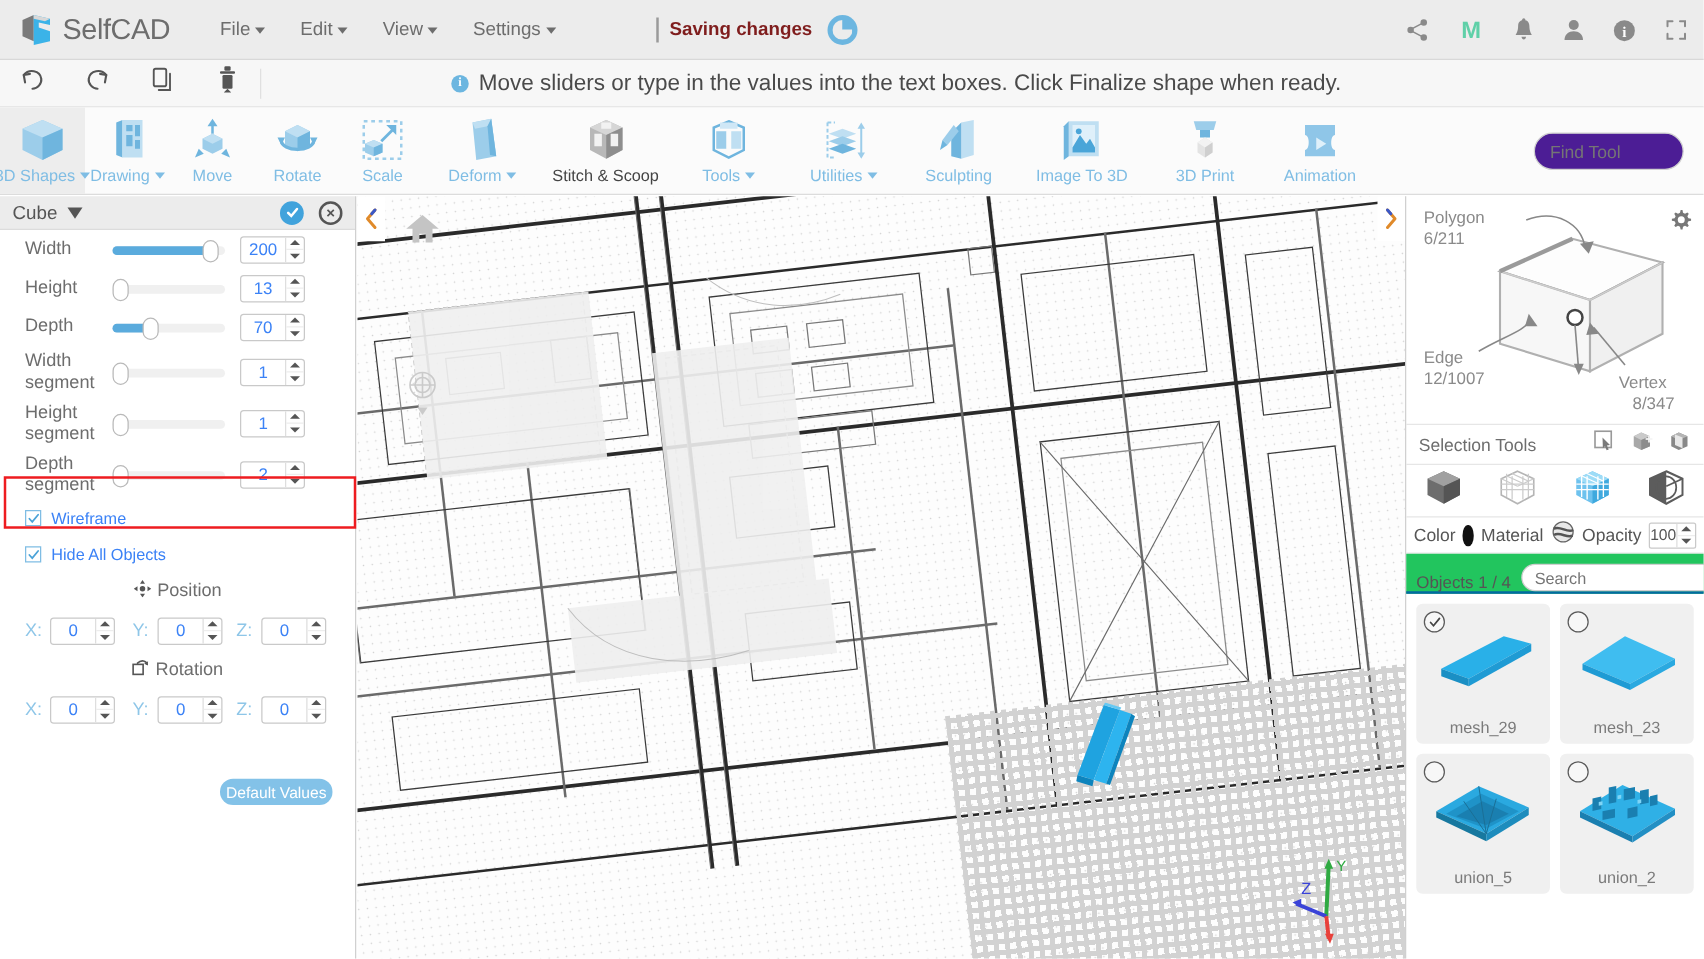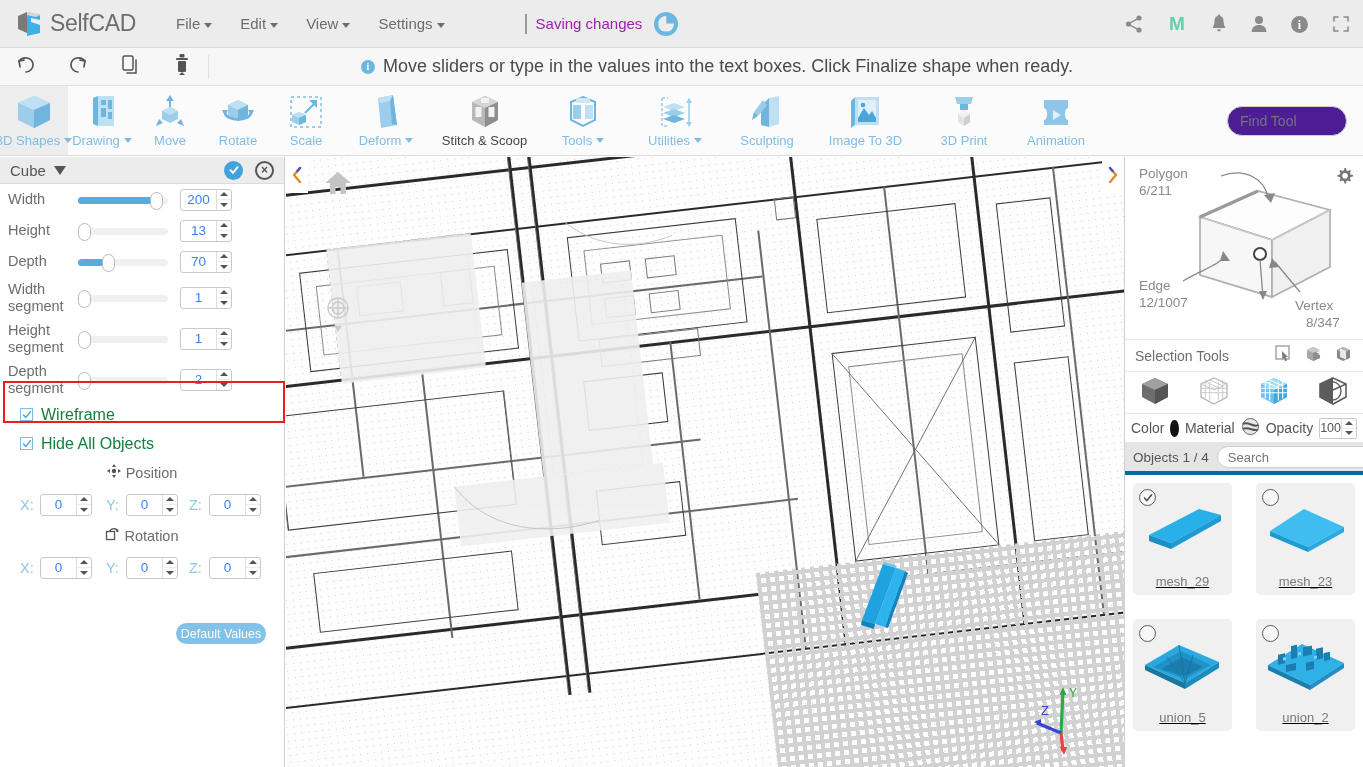--- a/index.html
+++ b/index.html
@@ -33,21 +33,21 @@
     display: inline-block; width: 0; height: 0; margin-left: 4px;
     border-left: 4px solid transparent; border-right: 4px solid transparent;
     border-top: 5px solid #6d6d6d; vertical-align: middle;
   }
   .saving-wrap {
     display: flex; align-items: center; margin-left: 66px;
   }
   .saving-sep {
     width: 2px; height: 20px; background: #9a9a9a; margin-right: 9px;
   }
-  .saving-text { font-size: 15px; color: #a21caf; }
+  .saving-text { font-size: 15px; color: #7f1d1d; font-weight: bold; }
   .saving-spinner {
     width: 24px; height: 24px; margin-left: 12px; border-radius: 50%;
     background: #6cb6e0; position: relative;
   }
   .saving-spinner::after {
     content: ""; position: absolute; top: 4px; left: 4px;
     width: 16px; height: 16px; border-radius: 50%;
     background: #ececec;
     clip-path: polygon(0 0, 50% 0, 50% 50%, 100% 50%, 100% 100%, 0 100%);
   }
@@ -134,21 +134,21 @@
     width: 19px; height: 19px; border-radius: 50%; background: #41a3dc;
     display: flex; align-items: center; justify-content: center; cursor: pointer;
   }
   .x-btn {
     width: 19px; height: 19px; border-radius: 50%;
     border: 2px solid #555; display: flex; align-items: center;
     justify-content: center; cursor: pointer; color: #555;
     font-size: 12px; font-weight: bold; line-height: 1;
   }
   .row {
-    display: flex; align-items: center; height: 31px; padding-left: 8px;
+    display: flex; align-items: center; height: 31px; padding-left: 20px;
   }
   .row.tall { height: 41px; align-items: center; }
   .row-lbl {
     width: 70px; font-size: 14.5px; color: #6d6d6d; line-height: 17px;
   }
   .slider {
     width: 90px; height: 20px; position: relative; margin-right: 12px;
   }
   .slider-track {
     position: absolute; top: 7px; left: 0; width: 90px; height: 7px;
@@ -189,21 +189,21 @@
     border: 2px solid #ee1c20; pointer-events: none;
   }
 
   .chkrow { display: flex; align-items: center; height: 29px; padding-left: 20px; cursor: pointer; }
   .chkbox {
     width: 13px; height: 13px; border: 1px solid #7fbde4; background: #fff;
     display: flex; align-items: center; justify-content: center;
     margin-right: 8px;
   }
   .chkbox svg { display: block; }
-  .chklbl { font-size: 16px; color: #15803d; }
+  .chklbl { font-size: 13px; color: #3b82f6; }
 
   .sechead {
     display: flex; align-items: center; justify-content: center;
     height: 30px; gap: 5px;
   }
   .sechead-lbl { font-size: 14.5px; color: #6d6d6d; }
   .xyzrow { display: flex; align-items: center; padding-left: 20px; height: 33px; gap: 5px; }
   .xyz-lbl { font-size: 14.5px; color: #8ec6e8; width: 15px; }
   .defbtn {
     position: absolute; right: 18px; width: 90px; height: 21px;
@@ -284,34 +284,34 @@
   }
   .mat-lbl { font-size: 14px; color: #555; }
   .colorswatch {
     width: 22px; height: 17px; border-radius: 50%; background: #111; cursor: pointer;
   }
   .opacitybox {
     width: 42px; height: 21px; border: 1px solid #c9c9c9; border-radius: 2px;
     display: flex; align-items: stretch; background: #fff;
   }
   .objhead {
-    height: 32px; display: flex; align-items: center; padding: 0 8px; gap: 8px;
-    background: #e5e5e5; border-bottom: 4px solid #0369a1;
+    height: 32px; display: flex; align-items: flex-end; padding: 0 8px; gap: 8px;
+    background: #22c55e; border-bottom: 2px solid #0369a1;
   }
   .obj-lbl { font-size: 13.5px; color: #555; white-space: nowrap; }
   .objsearch {
     flex: 1; height: 22px; border: 1px solid #cfcfcf; border-radius: 12px;
     background: #fff; display: flex; align-items: center; padding: 0 8px;
   }
   .objsearch input {
     border: 0; outline: 0; flex: 1; font-size: 13px; color: #999;
     font-family: "Liberation Sans", sans-serif; background: transparent;
   }
   .objgrid {
-    display: grid; grid-template-columns: 1fr 1fr; gap: 24px; padding: 8px; text-decoration: underline;
+    display: grid; grid-template-columns: 1fr 1fr; gap: 8px; padding: 8px;
   }
   .objcard {
     background: #f0f0f0; border-radius: 5px; height: 112px; position: relative;
     display: flex; flex-direction: column; align-items: center; cursor: pointer;
   }
   .objcard .radio {
     position: absolute; left: 6px; top: 6px; width: 17px; height: 17px;
     border: 1.5px solid #5a5a5a; border-radius: 50%; background: #f7f7f7;
     display: flex; align-items: center; justify-content: center;
   }

